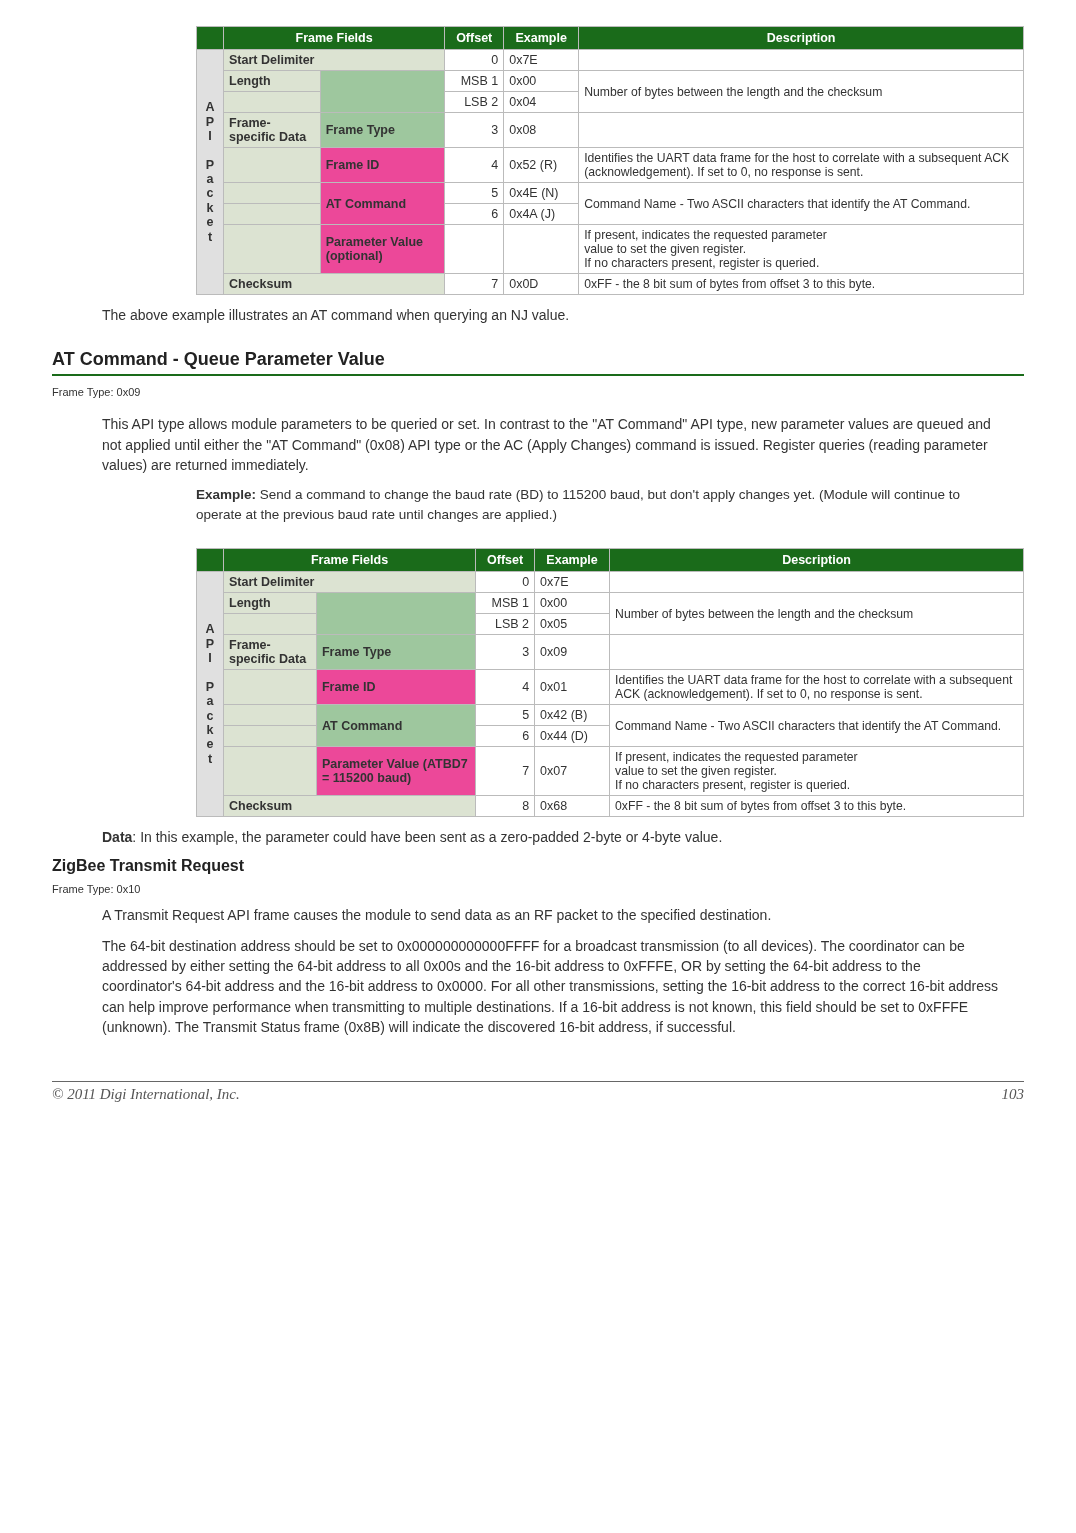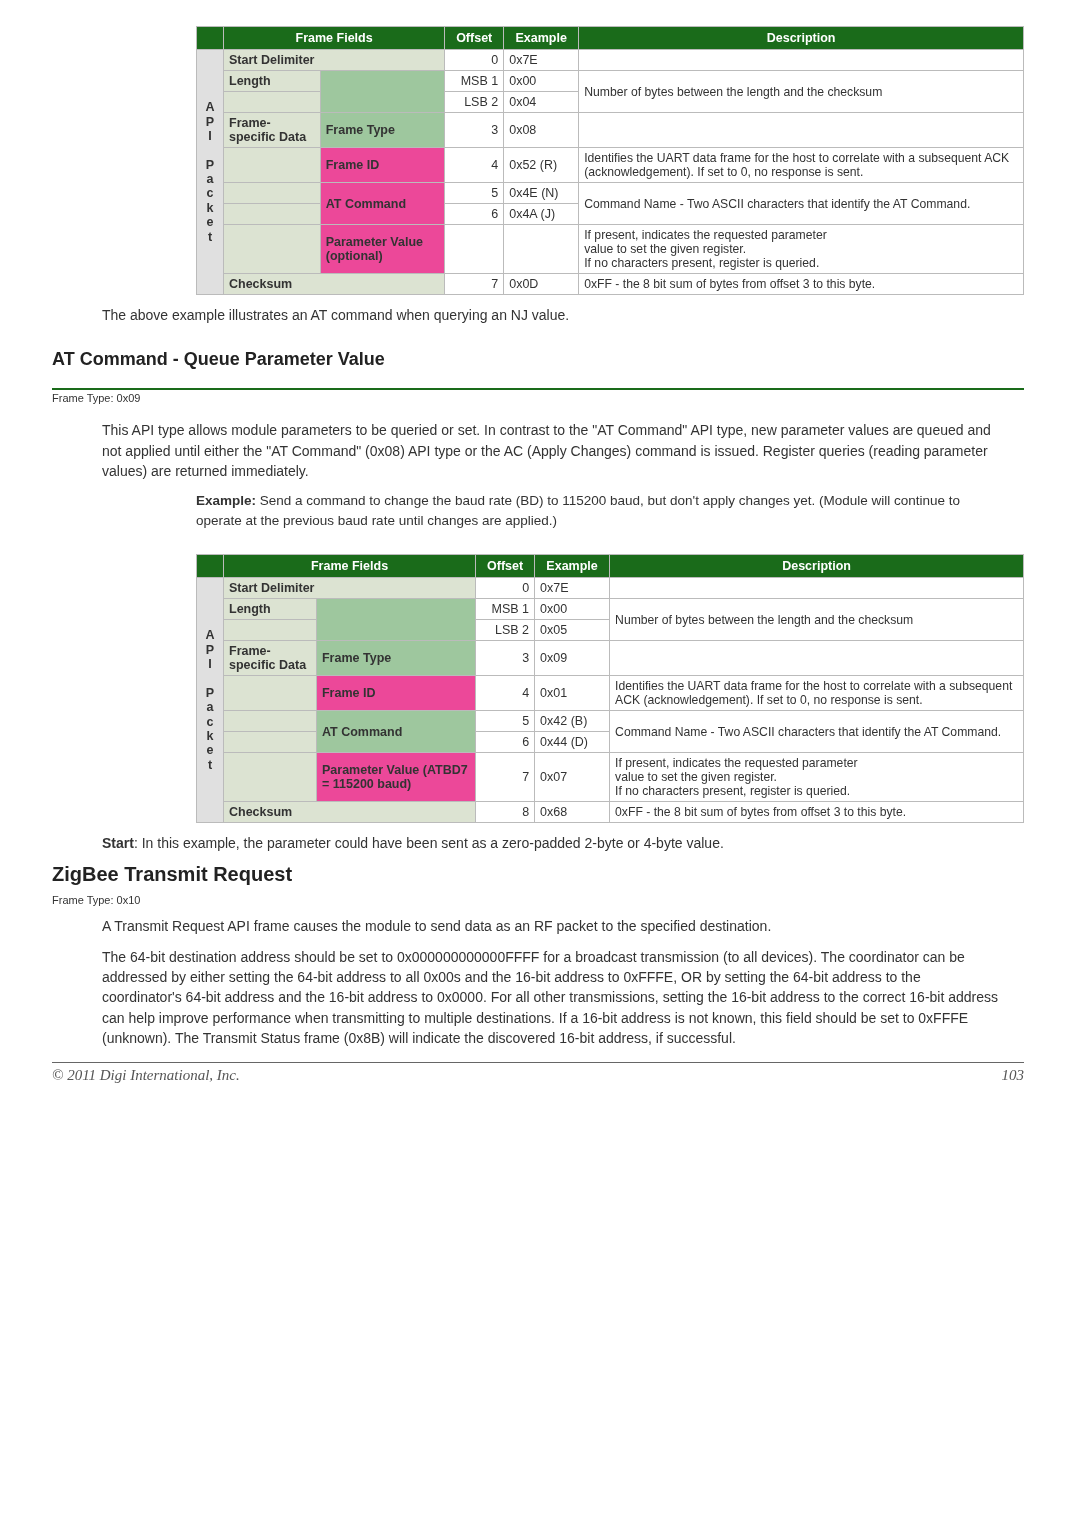--- a/index.html
+++ b/index.html
@@ -1,24 +1,24 @@
 <!DOCTYPE html>
 <html><head>
 <meta charset="utf-8">
 <style>
   body { margin: 0; background: #fff; font-family: Verdana, Geneva, sans-serif; color: #333; }
   .page { width: 1076px; margin: 0 auto; padding: 26px 52px 20px 52px; box-sizing: border-box; }
   .running-hd { font-style: italic; font-family: Georgia, 'Times New Roman', serif; font-size: 14px; color: #555; border-bottom: 1px solid #666; padding-bottom: 4px; margin-bottom: 30px; }
-  .footer-row { display: flex; justify-content: space-between; font-family: Georgia, 'Times New Roman', serif; font-style: italic; font-size: 15px; color: #555; border-top: 1px solid #666; padding-top: 4px; margin-top: 14px; }
+  .footer-row { display: flex; justify-content: space-between; font-family: Georgia, 'Times New Roman', serif; font-style: italic; font-size: 15px; color: #555; border-top: 1px solid #666; padding-top: 4px; margin-top: 44px; }
   .body-text { font-size: 14px; line-height: 1.45; margin: 10px 0 10px 50px; max-width: 900px; }
   .example-text { font-size: 13.5px; line-height: 1.45; margin: 8px 0 8px 144px; max-width: 810px; }
   .bold { font-weight: bold; }
   .note { font-size: 14px; margin: 12px 0 12px 50px; }
-  h2.section { font-family: Verdana, Geneva, sans-serif; font-size: 18px; font-weight: bold; color: #222; border-bottom: 2px solid #1a6b1a; padding-bottom: 18px; margin: 24px 0 2px 0; }
-  h3.sub { font-family: Verdana, Geneva, sans-serif; font-size: 20px; font-weight: bold; color: #222; margin: 12px 0 8px 0; }
+  h2.section { font-family: Verdana, Geneva, sans-serif; font-size: 18px; font-weight: bold; color: #222; border-bottom: 2px solid #1a6b1a; padding-bottom: 4px; margin: 24px 0 10px 0; }
+  h3.sub { font-family: Verdana, Geneva, sans-serif; font-size: 16px; font-weight: bold; color: #222; margin: 12px 0 8px 0; }
   .frame-type { font-size: 11px; margin-bottom: 4px; }
   table.packet { border-collapse: collapse; margin-left: 144px; width: 828px; font-size: 12.5px; }
   table.packet th { background: #1a6b1a; color: #fff; font-weight: bold; padding: 4px 6px; border: 1px solid #bbb; text-align: center; }
   table.packet td { border: 1px solid #bbb; padding: 3px 5px; vertical-align: middle; }
   table.packet td.offset { text-align: right; white-space: nowrap; }
   table.packet td.example { text-align: left; white-space: nowrap; }
   table.packet td.desc { font-size: 12.2px; }
   .api-stripe { background: #e0e0e0; font-weight: bold; text-align: center; width: 16px; }
   .api-stripe span { display: inline-block; line-height: 1.15; }
   .lvl1 { background: #dce3d2; font-weight: bold; }
@@ -188,21 +188,21 @@
       <td class="lvl1" colspan="2">Checksum</td>
 
       <td class="offset">8</td>
       <td class="example">0x68</td>
       <td class="desc">0xFF - the 8 bit sum of bytes from offset 3 to this byte.</td>
     </tr>
   </tbody>
     </table>
 
   <div class="note">
-    <span class="bold">Start</span><span>: In this example, the parameter could have been sent as a zero-padded 2-byte or 4-byte value.</span>
+    <span class="bold">Data</span><span>: In this example, the parameter could have been sent as a zero-padded 2-byte or 4-byte value.</span>
   </div>
 
   <h3 class="sub">ZigBee Transmit Request</h3>
   <div class="frame-type">Frame Type: 0x10</div>
   <div class="body-text">A Transmit Request API frame causes the module to send data as an RF packet to the specified destination.</div>
   <div class="body-text">The 64-bit destination address should be set to 0x000000000000FFFF for a broadcast transmission (to all devices). The coordinator can be addressed by either setting the 64-bit address to all 0x00s and the 16-bit address to 0xFFFE, OR by setting the 64-bit address to the coordinator's 64-bit address and the 16-bit address to 0x0000. For all other transmissions, setting the 16-bit address to the correct 16-bit address can help improve performance when transmitting to multiple destinations. If a 16-bit address is not known, this field should be set to 0xFFFE (unknown). The Transmit Status frame (0x8B) will indicate the discovered 16-bit address, if successful.</div>
 
   <div class="footer-row">
     <span>© 2011 Digi International, Inc.</span>
     <span>103</span>

